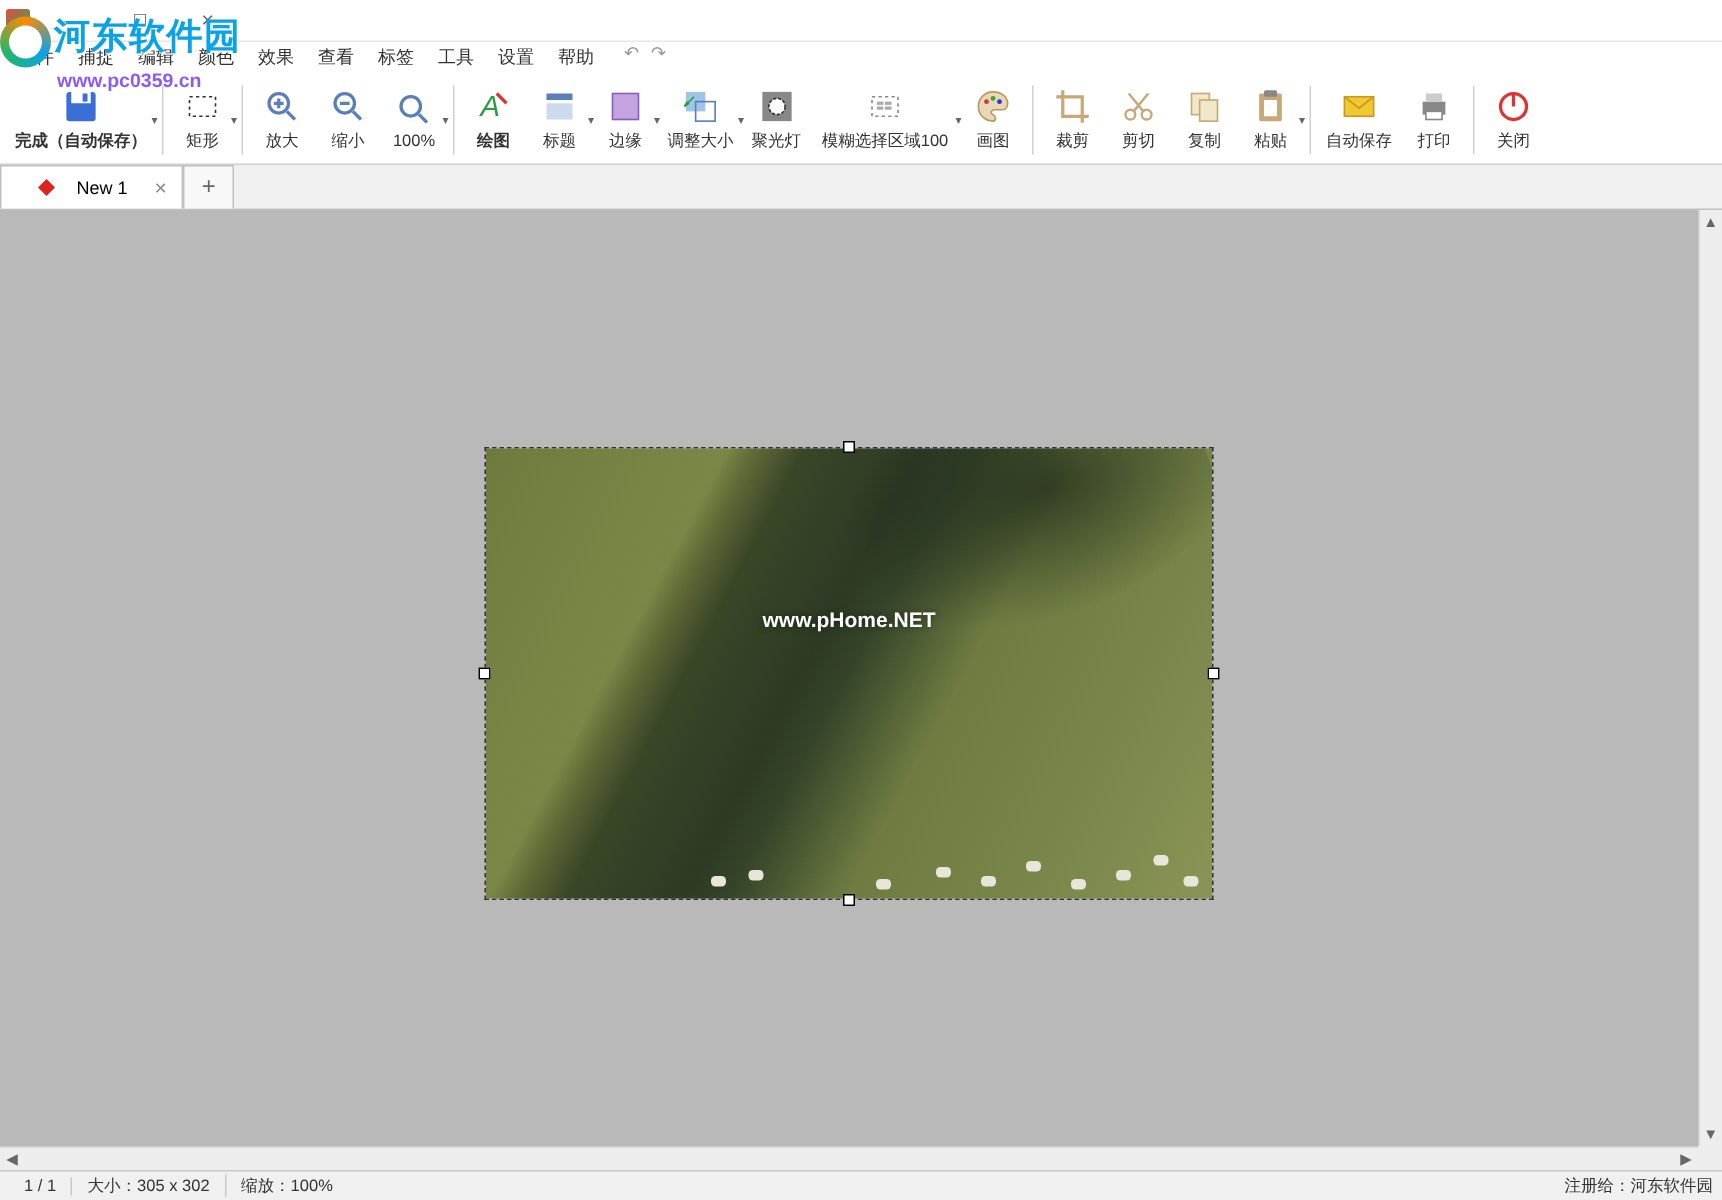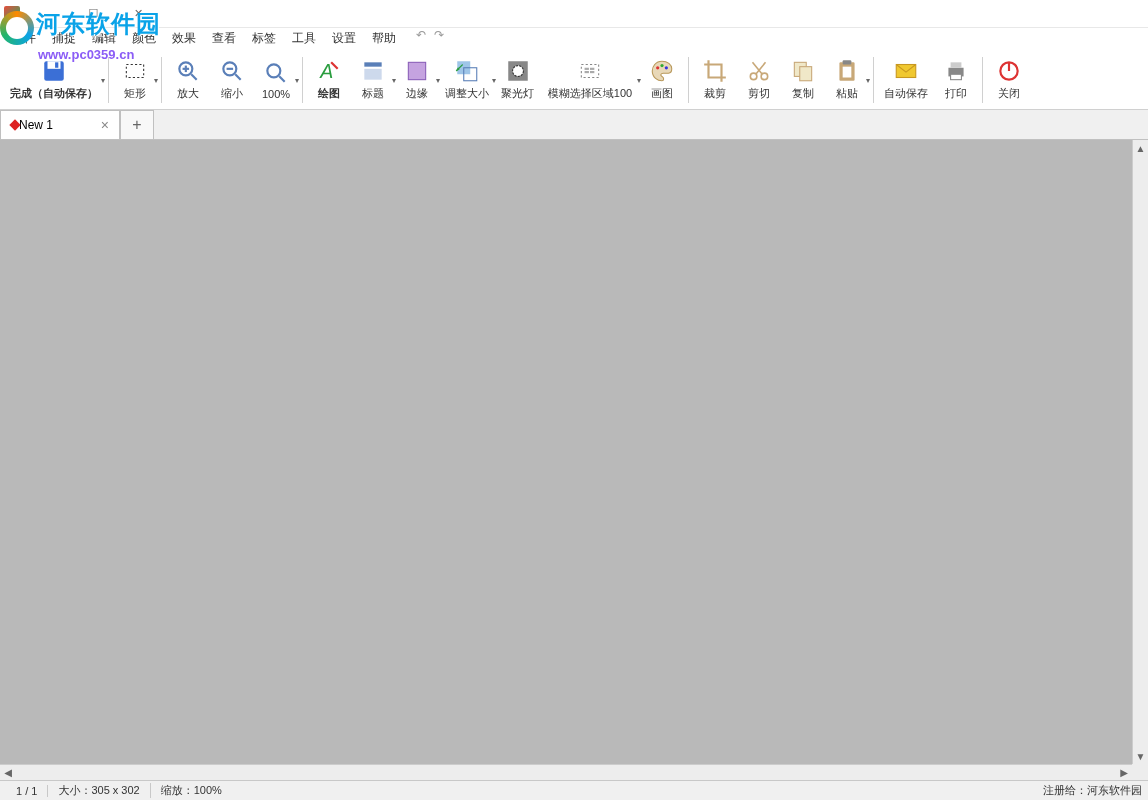--- a/index.html
+++ b/index.html
@@ -18,21 +18,21 @@
 
 .toolbar { height: 60px; display: flex; align-items: center; background: #fff; border-bottom: 1px solid #d0d0d0; padding: 2px 4px; }
 .tool-btn { display: flex; flex-direction: column; align-items: center; justify-content: center; padding: 2px 6px; min-width: 44px; cursor: pointer; font-size: 11px; color: #333; position:relative; }
 .tool-btn .icon { width: 26px; height: 26px; display: flex; align-items: center; justify-content: center; margin-bottom: 2px; }
 .tool-btn .label { white-space: nowrap; }
 .tool-btn .dd { position:absolute; right:-1px; top:50%; transform:translateY(-50%); font-size:8px; color:#666; }
 .tool-sep { width: 1px; height: 46px; background: #d0d0d0; margin: 0 4px; }
 .tool-btn.bold .label { font-weight: bold; }
 
 .tabbar { height: 30px; background: #f0f0f0; display: flex; align-items: stretch; border-bottom: 1px solid #c0c0c0; }
-.tab { display: flex; align-items: center; padding: 0 8px 0 10px; background: #fff; border: 1px solid #c0c0c0; border-bottom: none; font-size: 12px; gap:0; min-width:120px; }
+.tab { display: flex; align-items: center; padding: 0 8px 0 26px; background: #fff; border: 1px solid #c0c0c0; border-bottom: none; font-size: 12px; gap:16px; min-width:120px; }
 .tab .diamond { width:8px; height:8px; background:#d22; transform:rotate(45deg); }
 .tab .tab-label { flex:1; }
 .tab .close { color:#888; font-size:14px; cursor:pointer; padding:0 2px; }
 .newtab { width: 34px; display:flex; align-items:center; justify-content:center; background:#f8f8f8; border:1px solid #c0c0c0; border-bottom:none; color:#666; font-size:16px; cursor:pointer; }
 
 .canvas-area { position: relative; width: 100%; height: 640px; background: #b9b9b9; overflow: auto; }
 .scroll-h { position:absolute; bottom:0; left:0; right:16px; height:16px; background:#ededed; border-top:1px solid #ccc; display:flex; align-items:center; }
 .scroll-h .arr { width:16px; height:16px; display:flex; align-items:center; justify-content:center; color:#666; font-size:10px; cursor:pointer; }
 .scroll-h .track { flex:1; }
 .scroll-v { position:absolute; top:0; right:0; bottom:16px; width:16px; background:#ededed; border-left:1px solid #ccc; display:flex; flex-direction:column; }
@@ -299,20 +299,40 @@
 <div class="tabbar">
   <div class="tab">
     <div class="diamond"></div>
     <span class="tab-label">New 1</span>
     <span class="close">×</span>
   </div>
   <div class="newtab">+</div>
 </div>
 
 <div class="canvas-area">
+  <div class="image-wrap">
+    <div class="image-content">
+      <div class="shadow-shape"></div>
+      <div class="wm">www.pHome.NET</div>
+      <div class="sheep" style="bottom:8px; left:150px"></div>
+      <div class="sheep" style="bottom:12px; left:175px"></div>
+      <div class="sheep" style="bottom:6px; left:260px"></div>
+      <div class="sheep" style="bottom:14px; left:300px"></div>
+      <div class="sheep" style="bottom:8px; left:330px"></div>
+      <div class="sheep" style="bottom:18px; left:360px"></div>
+      <div class="sheep" style="bottom:6px; left:390px"></div>
+      <div class="sheep" style="bottom:12px; left:420px"></div>
+      <div class="sheep" style="bottom:22px; left:445px"></div>
+      <div class="sheep" style="bottom:8px; left:465px"></div>
+    </div>
+    <div class="handle h-n"></div>
+    <div class="handle h-s"></div>
+    <div class="handle h-e"></div>
+    <div class="handle h-w"></div>
+  </div>
   <div class="scroll-h">
     <div class="arr">◀</div>
     <div class="track"></div>
     <div class="arr">▶</div>
   </div>
   <div class="scroll-v">
     <div class="arr">▲</div>
     <div style="flex:1"></div>
     <div class="arr">▼</div>
   </div>

